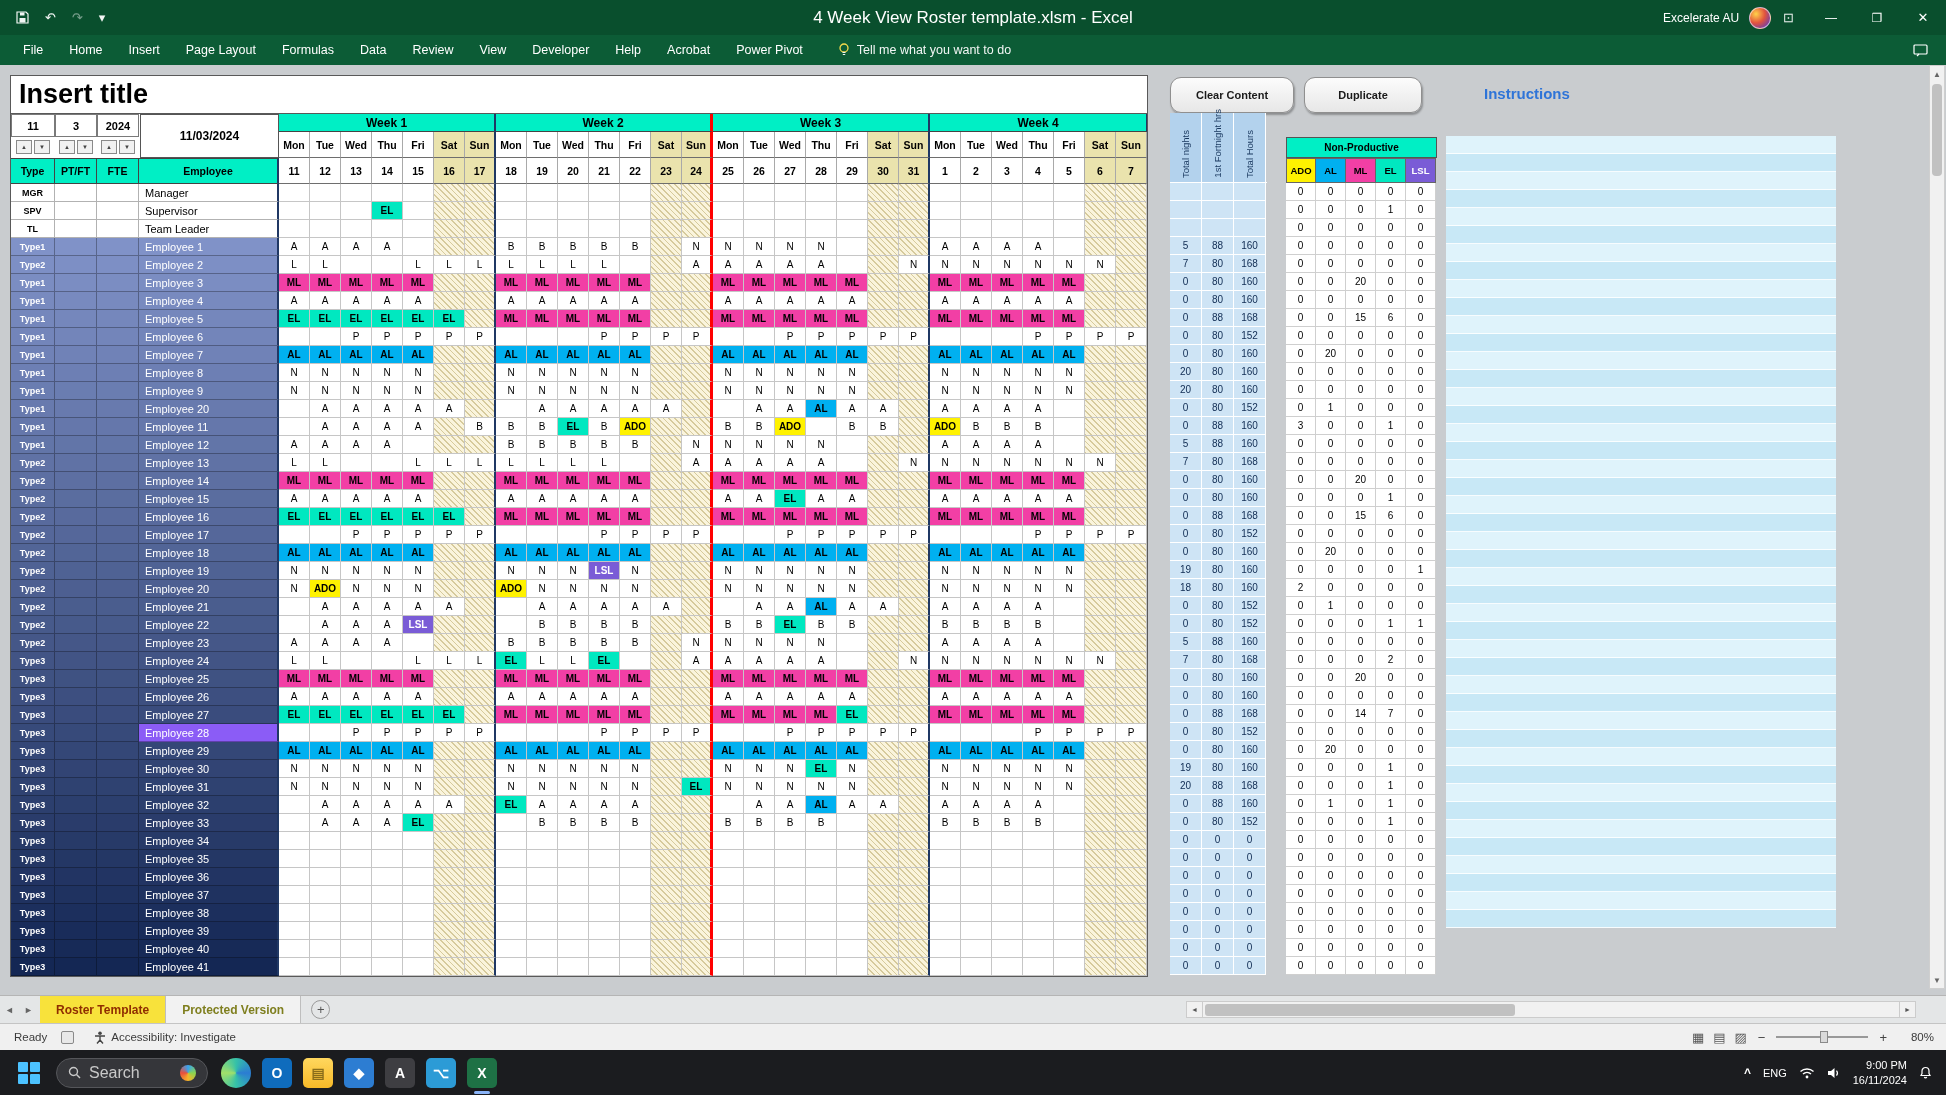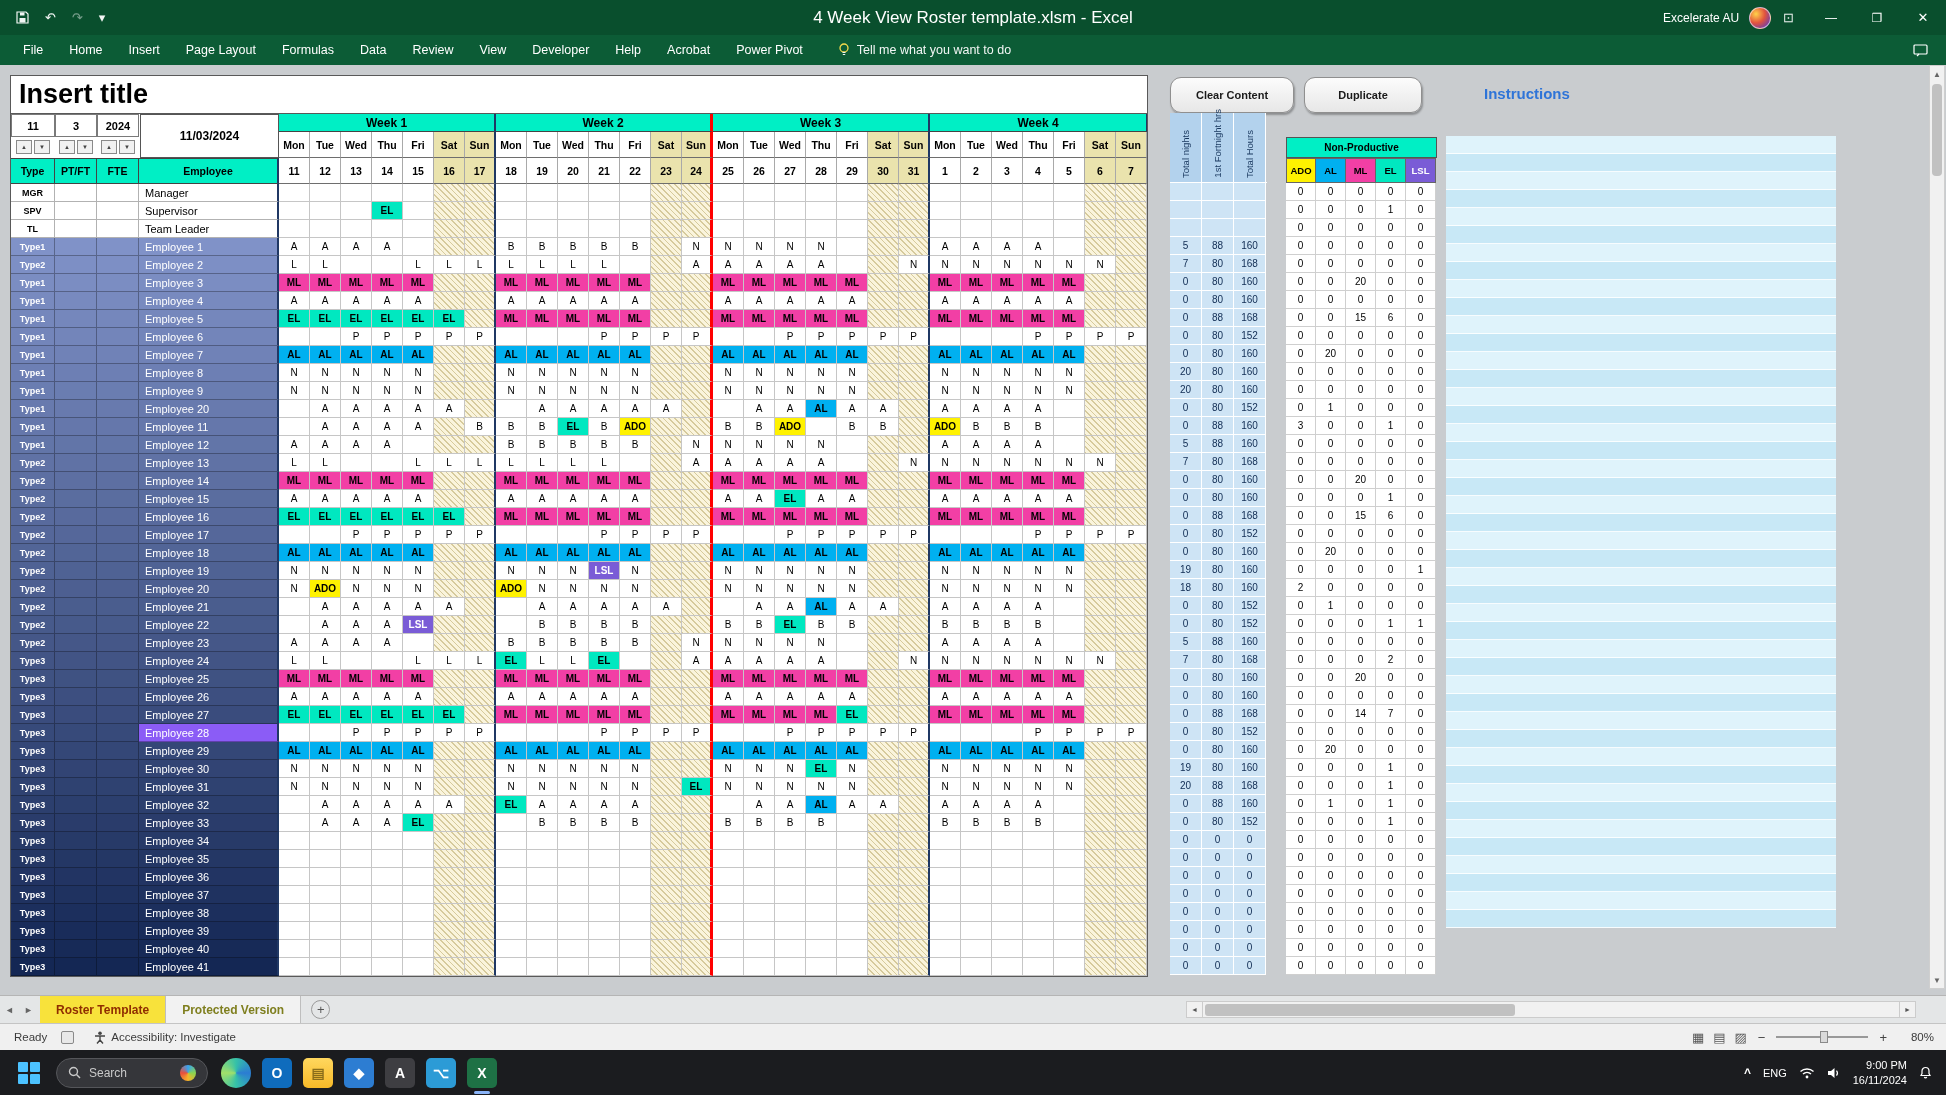--- a/index.html
+++ b/index.html
@@ -116,21 +116,21 @@
   .viewicon{font-size:13px;color:#555}
   .zbtn{font-size:13px;color:#444;padding:0 2px}
   .zslider{width:92px;height:2px;background:#999;position:relative}
   .zthumb{position:absolute;left:44px;top:-5px;width:8px;height:12px;background:#DADADA;border:1px solid #8a8a8a}
   .zoomval{width:36px;text-align:right}
 
   
   .taskbar{position:absolute;left:0;top:1050px;width:100%;height:45px;background:#1B1C1F;display:flex;align-items:center;color:#fff}
   .start{margin-left:14px;width:30px;height:30px;display:grid;grid-template-columns:10px 10px;grid-template-rows:10px 10px;gap:2px;align-content:center;justify-content:center}
   .start span{background:#4CC2FF;border-radius:1px}
-  .searchpill{margin-left:12px;width:152px;height:30px;background:#35363A;border:1px solid #55565A;border-radius:15px;display:flex;align-items:center;gap:8px;padding:0 11px;color:#C9C9C9;font-size:12px}
+  .searchpill{margin-left:12px;width:152px;height:30px;background:#35363A;border:1px solid #55565A;border-radius:15px;display:flex;align-items:center;gap:8px;padding:0 11px;color:#C9C9C9;font-size:16px}
   .bingdot{margin-left:auto;width:16px;height:16px;border-radius:50%;background:conic-gradient(#35a3f1,#8ad44f,#f7b529,#e94e3c,#35a3f1)}
   .tbapps{display:flex;gap:11px;margin-left:13px;align-items:center}
   .aico{width:30px;height:30px;border-radius:5px;display:flex;align-items:center;justify-content:center;font-weight:bold;font-size:14px;position:relative}
   .aico.active:after{content:"";position:absolute;bottom:-6px;left:7px;width:16px;height:3px;border-radius:2px;background:#8AB4F8}
   .i-edge{border-radius:50%;background:conic-gradient(#35c1a8,#2b7cd3,#35c1a8,#a2e06a,#35c1a8)}
   .i-outlook{background:#0F6CBD;color:#fff}
   .i-folder{background:linear-gradient(#FFD75E,#F7B928);color:#8a6d1a}
   .i-store{background:#2D7DD2;color:#fff}
   .i-anydesk{background:#3e3e42;color:#fff}
   .i-vscode{background:#2C9BD6;color:#fff}

